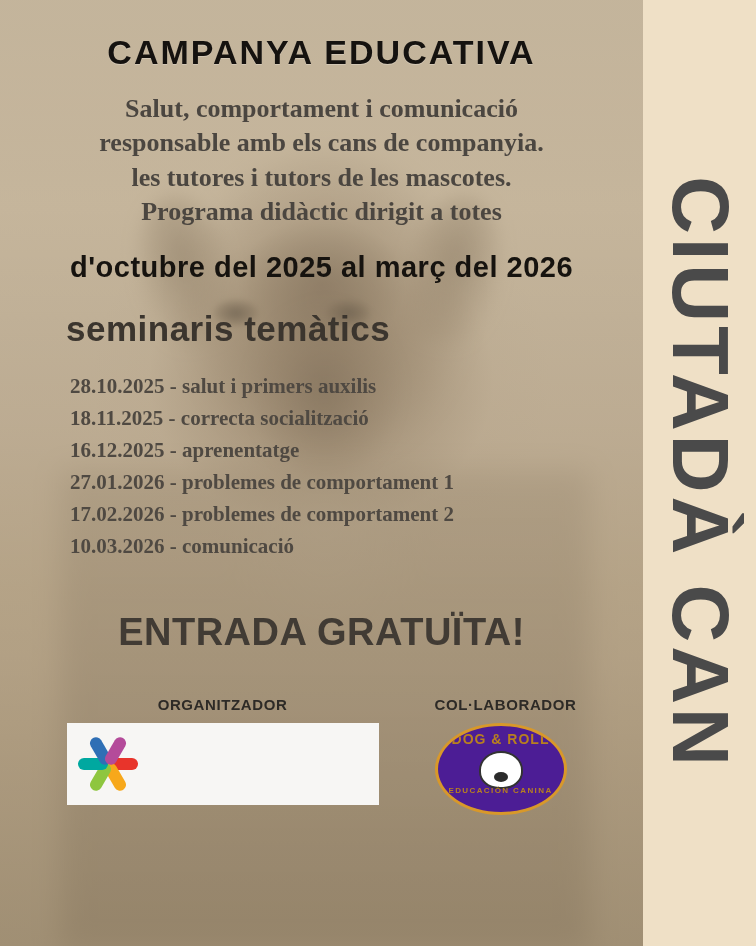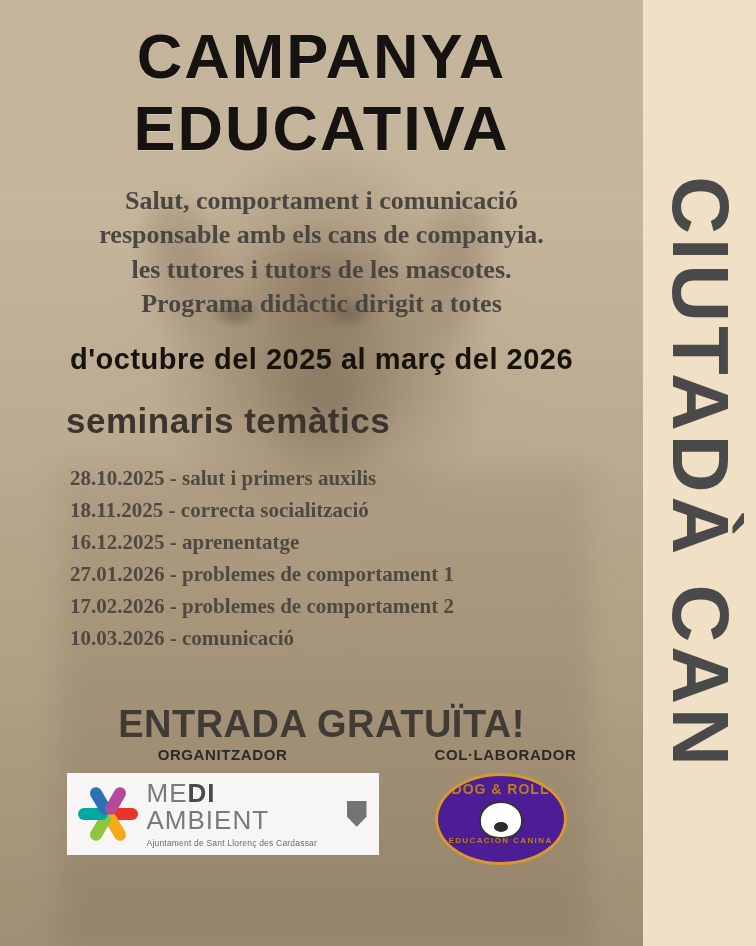--- a/index.html
+++ b/index.html
@@ -91,24 +91,24 @@
   
   .content {
     position: absolute;
     left: 0; top: 0; width: 643px; height: 946px;
     padding: 0 18px;
   }
 
   .title {
     text-align: center;
     font-weight: bold;
-    font-size: 63px;
+    font-size: 34px;
     letter-spacing: 2px;
     color: #15120f;
-    margin-top: 20px;
+    margin-top: 33px;
     font-family: "Liberation Sans", sans-serif;
     text-shadow: 0 1px 0 rgba(255,255,255,0.25);
   }
 
   .subtitle {
     text-align: center;
     margin-top: 20px;
     font-family: "Liberation Serif", serif;
     font-weight: bold;
     font-size: 26px;
@@ -152,20 +152,21 @@
     text-align: center;
     margin-top: 48px;
     font-weight: bold;
     font-size: 38px;
     color: #413b34;
     letter-spacing: 0.5px;
   }
 
   
   .partners {
+    margin-top: 42px;
     display: flex;
     justify-content: center;
     align-items: flex-start;
     gap: 56px;
   }
   .partner-col { text-align: center; }
   .partner-label {
     font-weight: bold;
     font-size: 15px;
     letter-spacing: 0.6px;
@@ -295,29 +296,20 @@
         <div class="partner-label">ORGANITZADOR</div>
         <div class="medi-box">
           <div class="pinwheel">
             <span style="background:#e8342b; transform: translate(0,-6px) rotate(0deg);"></span>
             <span style="background:#f7a81b; transform: translate(0,-6px) rotate(60deg);"></span>
             <span style="background:#8ec63f; transform: translate(0,-6px) rotate(120deg);"></span>
             <span style="background:#00a8a0; transform: translate(0,-6px) rotate(180deg);"></span>
             <span style="background:#2f6fb5; transform: translate(0,-6px) rotate(240deg);"></span>
             <span style="background:#b44b9a; transform: translate(0,-6px) rotate(300deg);"></span>
           </div>
-          <div class="medi-row">
-            <div class="medi-text">
-              <div class="medi-main">
-                <span>ME</span><b>DI</b><span> AMBIENT</span>
-              </div>
-              <div class="medi-sub">Ajuntament de Sant Llorenç des Cardassar</div>
-            </div>
-            <div class="shield"></div>
-          </div>
         </div>
       </div>
 
       <div class="partner-col">
         <div class="partner-label">COL·LABORADOR</div>
         <div class="badge">
           <div class="badge-top">DOG &amp; ROLL</div>
           <div class="badge-dog"></div>
           <div class="badge-bottom">EDUCACIÓN CANINA</div>
         </div>

